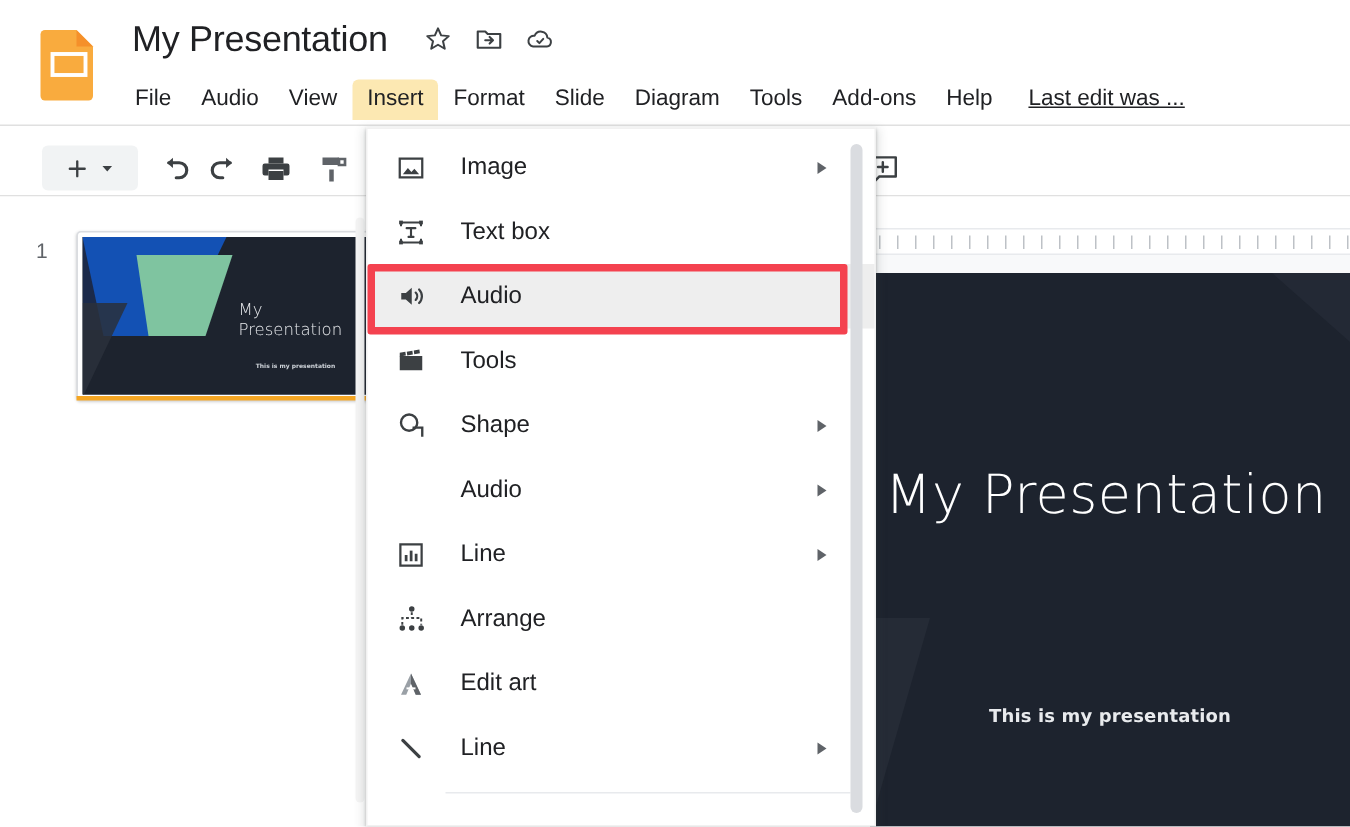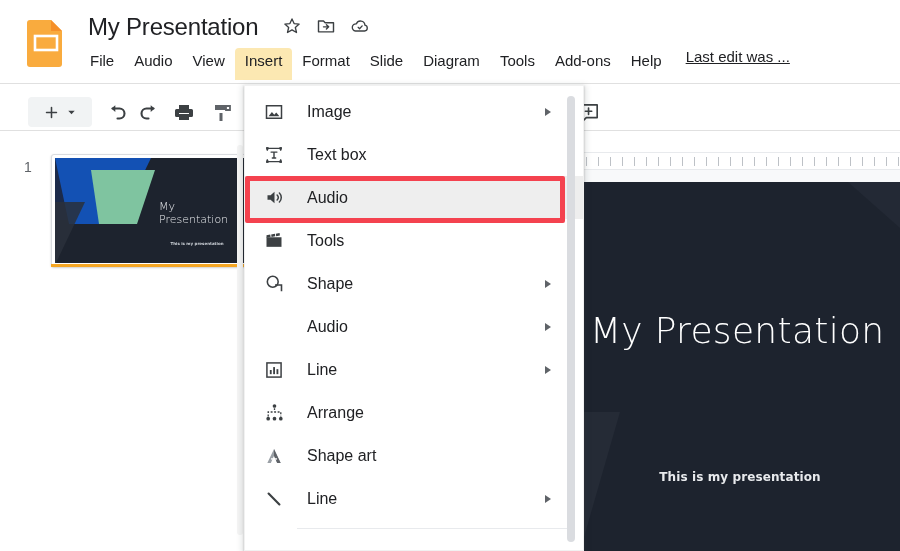--- a/index.html
+++ b/index.html
@@ -18,21 +18,21 @@
   .logo-wrap { position:absolute; left:14px; top:11px; width:62px; height:62px; }
   .doc-head { position:absolute; left:88px; top:8px; }
   .title-row { display:flex; align-items:center; height:38px; }
   .doc-title {
     font-size:24px; color:#202124; letter-spacing:-0.2px;
     font-family:"Liberation Sans", sans-serif; white-space:nowrap;
   }
   .title-icons { display:flex; align-items:center; gap:14px; margin-left:24px; padding-bottom:2px; }
   .ticon { width:20px; height:20px; display:block; cursor:pointer; }
 
-  .menu-row { display:flex; height:32px; margin-left:-8px; margin-top:2px; }
+  .menu-row { display:flex; align-items:flex-end; height:32px; margin-left:-8px; margin-top:2px; }
   .menu-item {
     font-size:15px; color:#202124; padding:5px 10px 6px 10px;
     border-radius:4px 4px 0 0; cursor:pointer; white-space:nowrap; line-height:16px;
   }
   .menu-item.active { background:#fce8b2; }
   .lastedit {
     font-size:15px; color:#202124; margin-left:14px; padding-bottom:6px;
     text-decoration:underline; white-space:nowrap; cursor:pointer;
   }
   .topbar-sep { position:absolute; left:0; top:83px; width:900px; height:1px; background:#e0e0e0; }
@@ -380,21 +380,21 @@
       </div>
 
       <div class="dd-item">
         <span class="dd-ico">
           <svg width="20" height="20" viewBox="0 0 24 24">
             <path d="M12 3.5L20 20.5h-4.2L12 11.6 8.2 20.5H4z" fill="#9aa0a6"></path>
             <path d="M12 3.5L20 20.5h-4.2L12 11.6z" fill="#5f6368"></path>
             <path d="M8.4 15.5h7.2" stroke="#fff" stroke-width="1.6"></path>
           </svg>
         </span>
-        <span class="dd-label">Shape art</span>
+        <span class="dd-label">Edit art</span>
       </div>
 
       <div class="dd-item">
         <span class="dd-ico">
           <svg width="20" height="20" viewBox="0 0 24 24">
               <path d="M5.5 5.5L18.5 18.5" stroke="#3c4043" stroke-width="2.6" stroke-linecap="round"></path>
             </svg>
         </span>
         <span class="dd-label">Line</span>
         <span class="dd-arrow"></span>

